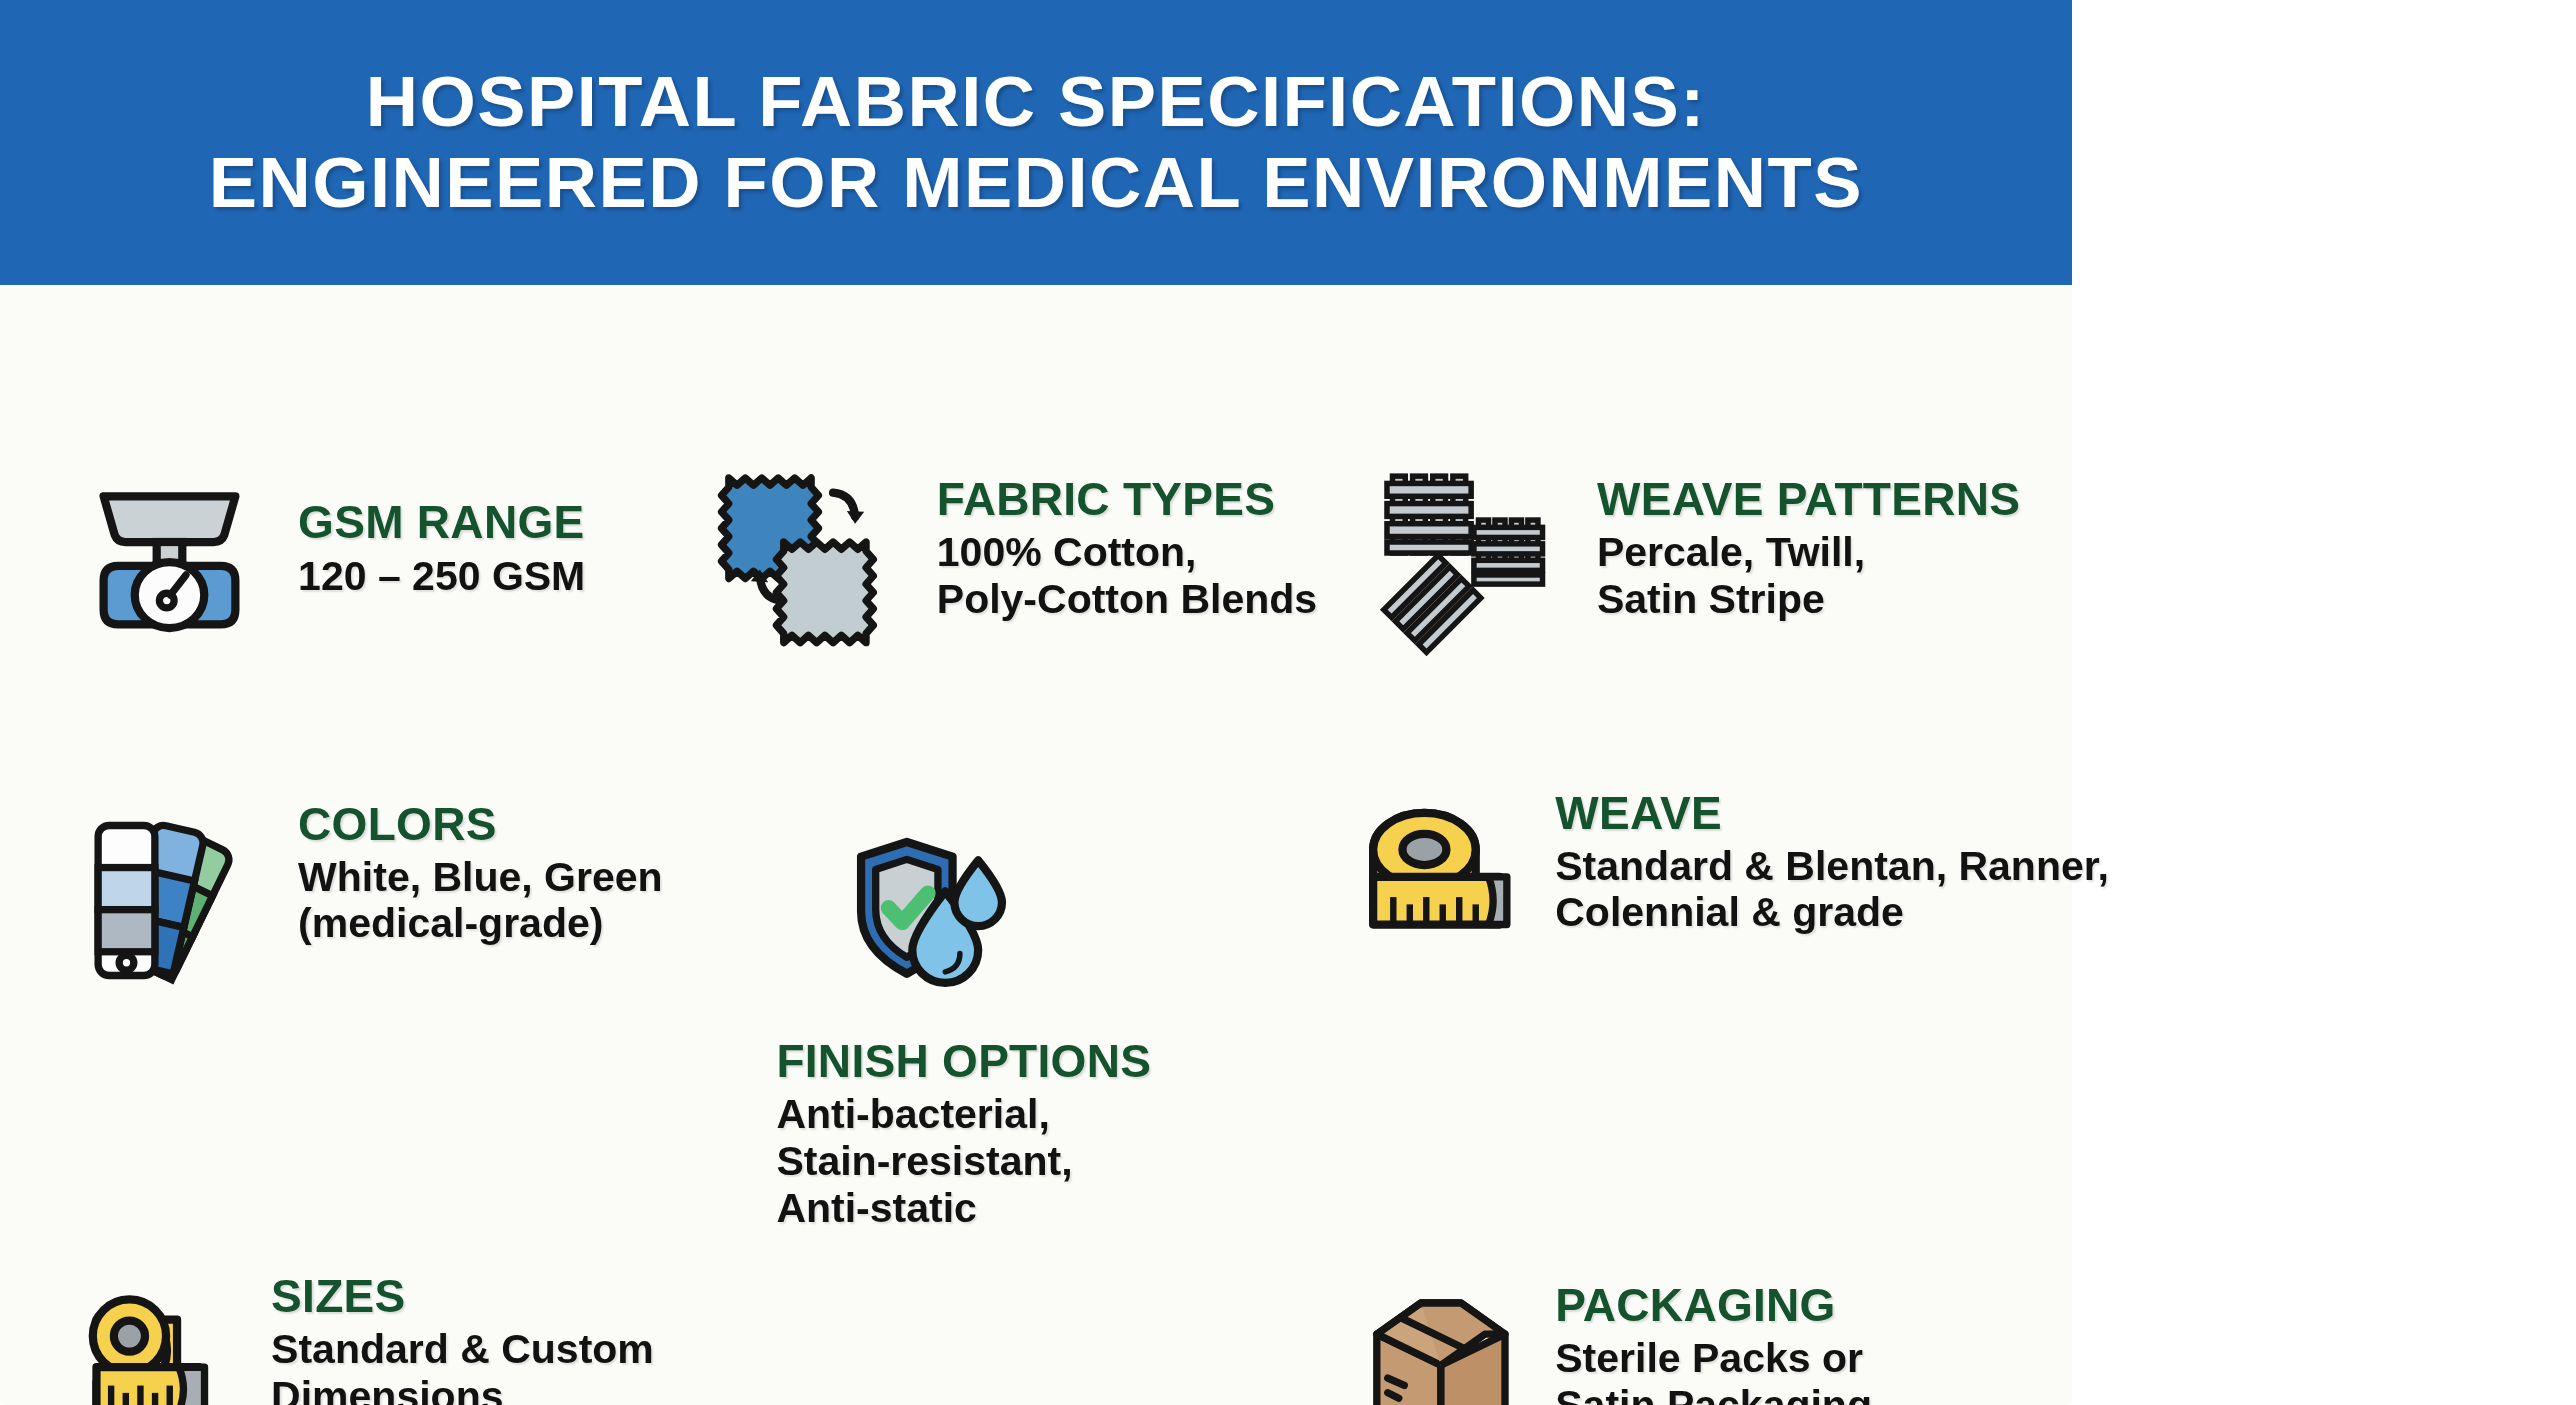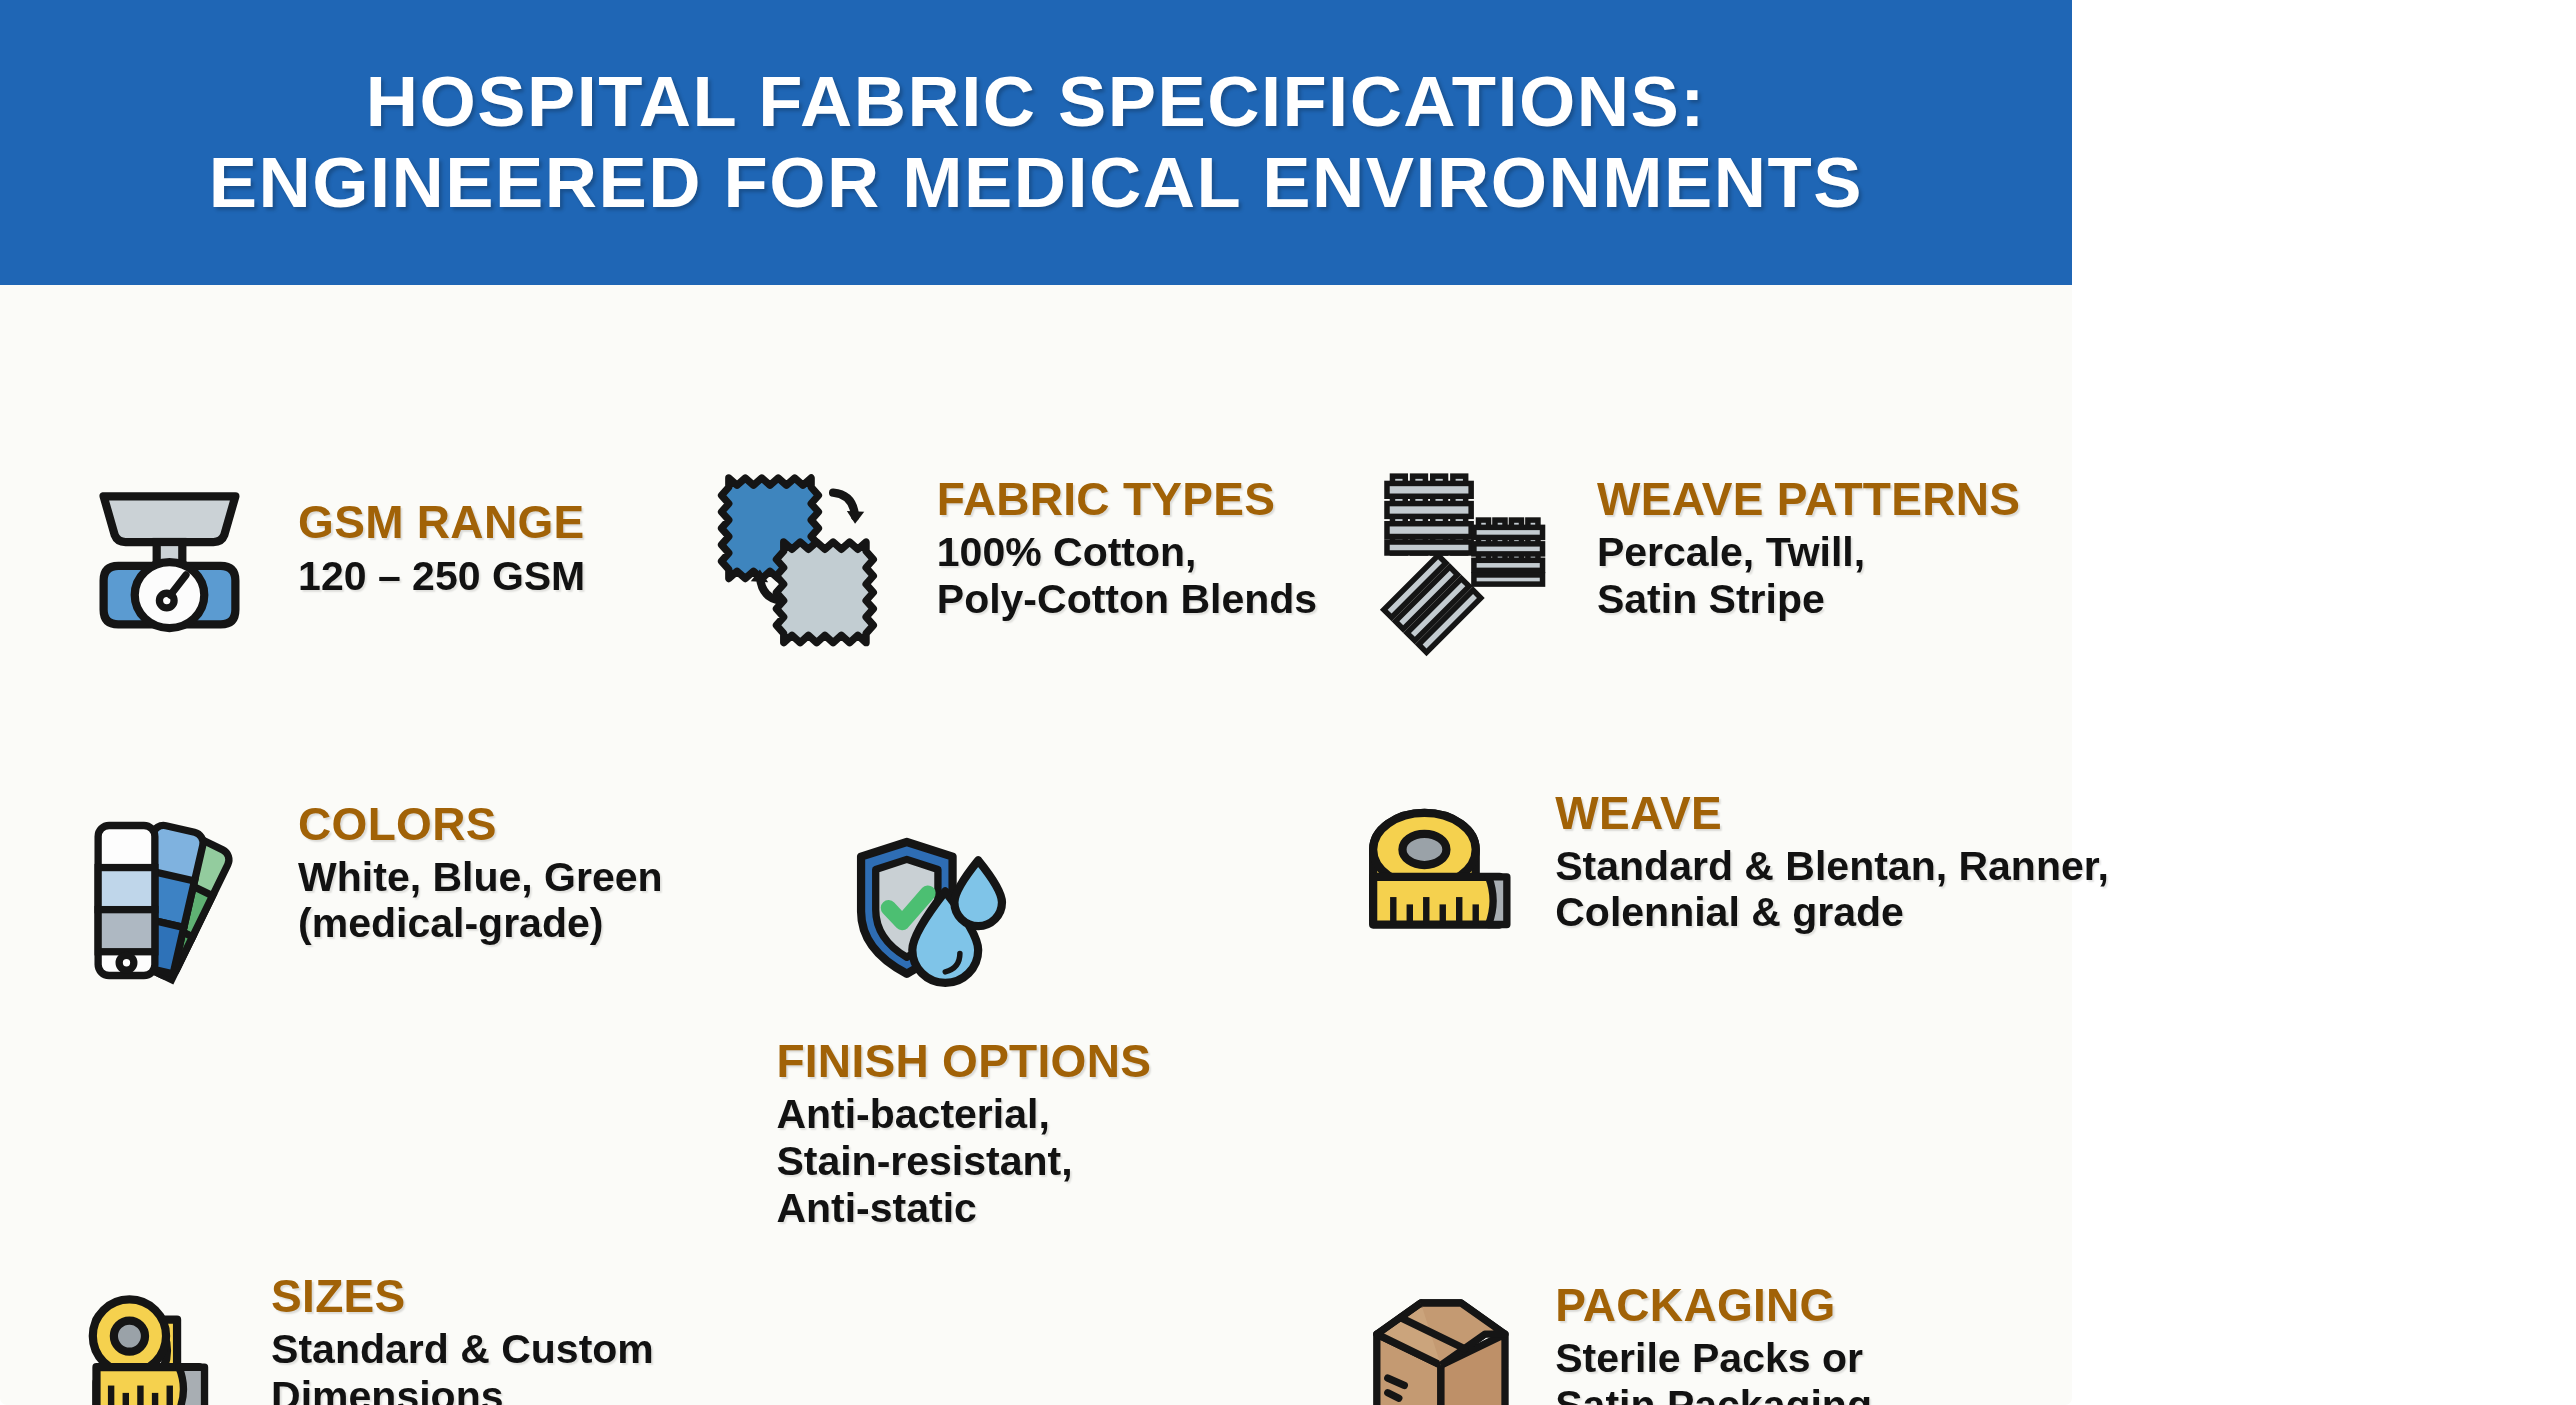--- a/index.html
+++ b/index.html
@@ -63,21 +63,21 @@
     width:210px; height:210px;
     display:flex; align-items:center; justify-content:center;
   }
   .icon-box.sm { width:183px; height:183px; }
 
   .txt { padding-top:3.7px; }
   .title {
     font-family:"Liberation Sans", sans-serif;
     font-weight:700;
     font-size:46px;
-    color:#a16207;
+    color:#14532d;
     letter-spacing:0.3px;
     line-height:1.06;
     margin-bottom:5.5px;
     white-space:nowrap;
     text-shadow:1.8px 1.8px 1.8px rgba(0,0,0,0.13);
   }
   .desc {
     font-family:"Liberation Sans", sans-serif;
     font-weight:700;
     font-size:41px;

